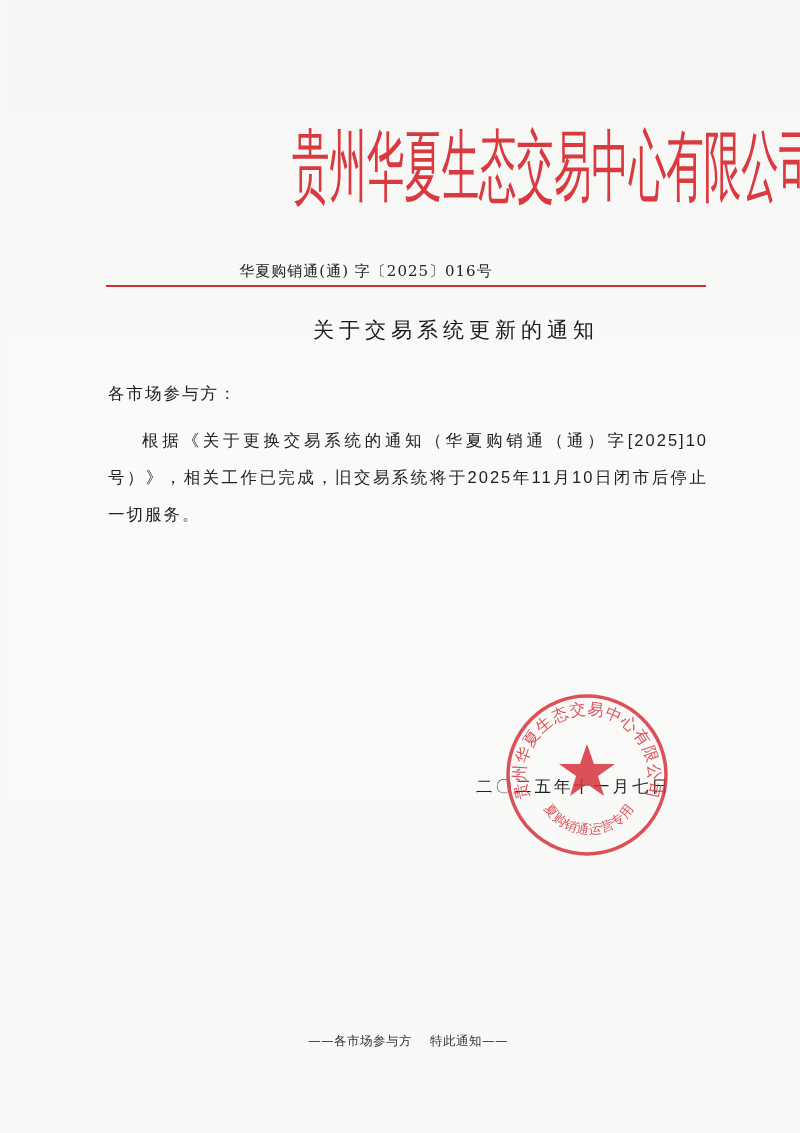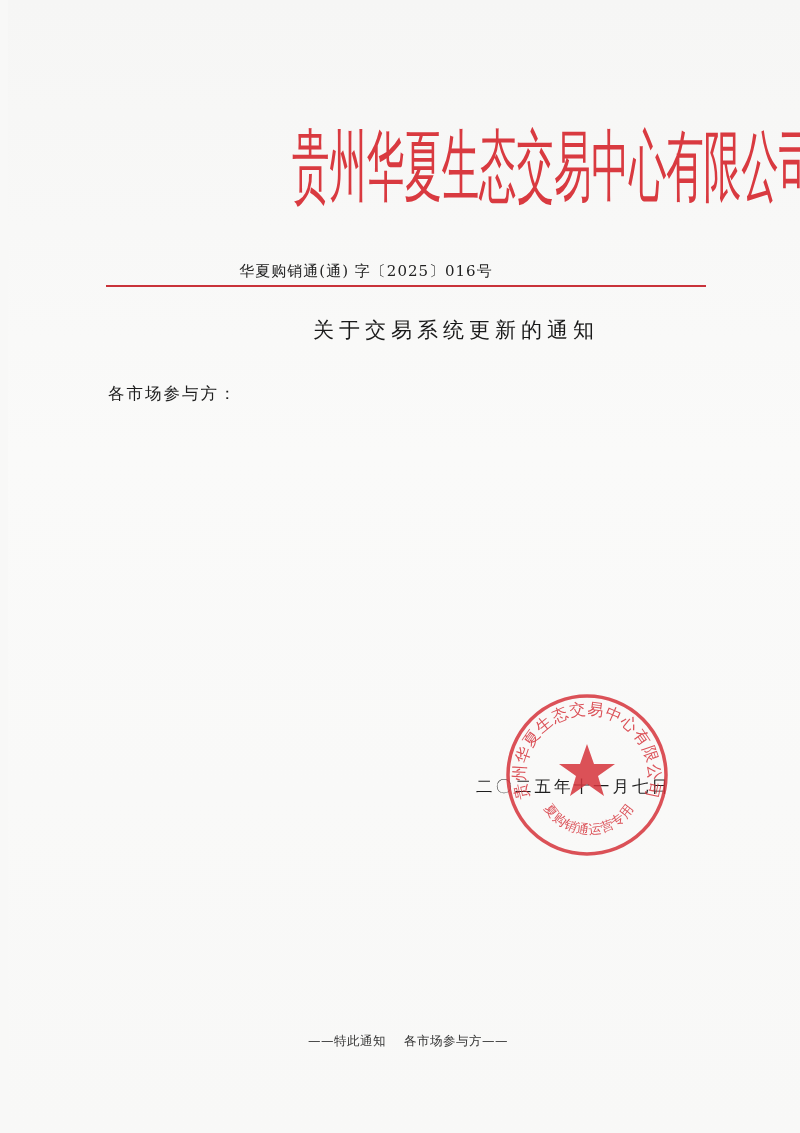--- a/index.html
+++ b/index.html
@@ -128,20 +128,21 @@
   </div>
 
   <div class="doc-number">华夏购销通(通) 字〔2025〕016号</div>
 
   <div class="red-rule"></div>
 
   <div class="notice-title">关于交易系统更新的通知</div>
 
   <div class="body-text salutation">各市场参与方：</div>
 
+  <div class="body-text para1">根据《关于更换交易系统的通知（华夏购销通（通）字[2025]10号）》，相关工作已完成，旧交易系统将于2025年11月10日闭市后停止一切服务。</div>
 
 
 
   <div class="date">二〇二五年十一月七日</div>
 
   <svg class="stamp" viewBox="0 0 166 166" xmlns="http://www.w3.org/2000/svg">
     <defs>
       <path id="topArc" d="M 23 100 A 62 62 0 1 1 143 100"></path>
       <path id="bottomArc" d="M 38 112 A 52 52 0 0 0 132 112"></path>
     </defs>
@@ -149,16 +150,16 @@
     <text font-size="16" fill="#d6343c" font-family="DejaVu Sans, sans-serif" letter-spacing="1">
       <textPath href="#topArc" startOffset="50%" text-anchor="middle">贵州华夏生态交易中心有限公司</textPath>
     </text>
     <polygon points="83,52 90,72 111,72 94,84 100,104 83,92 66,104 72,84 55,72 76,72" fill="#d6343c"></polygon>
     <text font-size="13" fill="#d6343c" font-family="DejaVu Sans, sans-serif" letter-spacing="0.5">
       <textPath href="#bottomArc" startOffset="50%" text-anchor="middle">华夏购销通运营专用章</textPath>
     </text>
   </svg>
 
   <div class="footer">
-    <span>——特此通知</span><span class="gap"></span><span>各市场参与方——</span>
+    <span>——各市场参与方</span><span class="gap"></span><span>特此通知——</span>
   </div>
 
 </div>
 
 </body></html>

